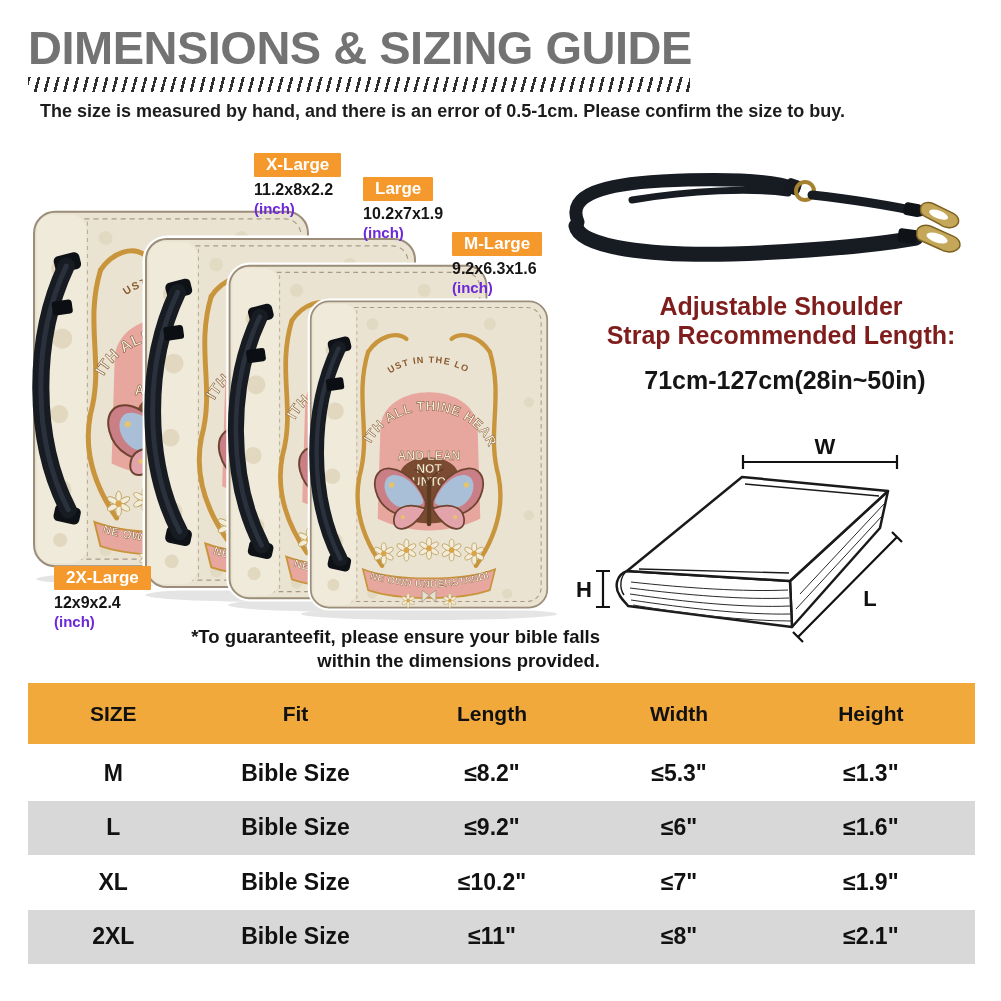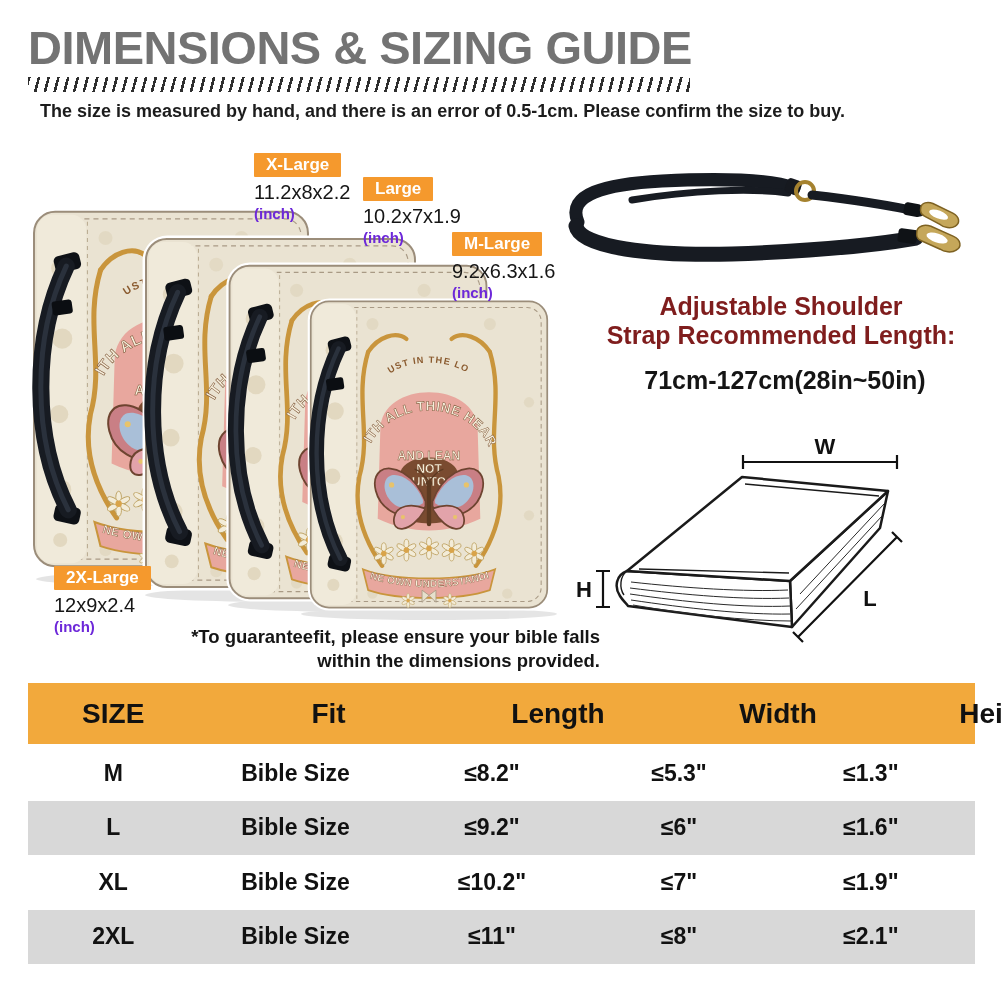--- a/index.html
+++ b/index.html
@@ -10,39 +10,39 @@
   
   #title{left:28px;top:20px;font-size:47px;font-weight:bold;letter-spacing:-0.5px;color:#737373;white-space:nowrap;}
   #hatch{left:28px;top:77px;width:662px;height:15px;
          background:repeating-linear-gradient(105deg,#2e2e2e 0 2.6px,transparent 2.6px 9.4px);}
   #subtitle{left:40px;top:101px;font-size:18px;font-weight:700;color:#1c1c1c;white-space:nowrap;}
 
   
   .size-tag{position:absolute;}
   .pill{display:inline-block;background:var(--accent-orange,#F5992D);color:#fff;font-weight:bold;
         font-size:17px;line-height:24px;padding:0 12px;border-radius:1px;white-space:nowrap;}
-  .dims{font-size:20px;font-weight:400;margin-top:4px;color:#161616;white-space:nowrap;}
+  .dims{font-size:16px;font-weight:700;margin-top:4px;color:#161616;white-space:nowrap;}
   .unit{font-size:15px;font-weight:600;color:#6d28d9;margin-top:1px;}
   #tag-xlarge{left:254px;top:153px;}
   #tag-large{left:363px;top:177px;}
   #tag-mlarge{left:452px;top:232px;}
   #tag-2xlarge{left:54px;top:566px;}
 
   
   #strap-heading{left:560px;top:292px;width:442px;text-align:center;font-size:25px;font-weight:bold;
                  line-height:1.16;color:#7f1d1d;}
   #strap-length{left:564px;top:366px;width:442px;text-align:center;font-size:25px;font-weight:bold;color:#151515;}
 
   
   #note{left:40px;top:625px;width:560px;text-align:right;font-size:18.5px;font-weight:600;line-height:1.3;color:#151515;}
 
   
   #size-table{left:28px;top:683px;width:947px;}
   .t-row{display:grid;grid-template-columns:18% 20.5% 21% 18.5% 22%;align-items:center;}
-  .t-head{background:var(--header-orange,#F2A93C);height:61px;margin-bottom:2px;font-size:28px;font-weight:bold;gap:33px;}
+  .t-head{background:var(--header-orange,#F2A93C);height:61px;margin-bottom:2px;font-size:21px;font-weight:bold;}
   .t-body .t-row{height:54.5px;font-size:23px;font-weight:bold;}
   .t-body .t-row:nth-child(even){background:var(--row-gray,#D8D8D8);}
   .t-cell{text-align:center;white-space:nowrap;}
 </style>
 </head>
 <body>
 
 <div id="page">
 
   <div class="abs" id="title">DIMENSIONS &amp; SIZING GUIDE</div>

